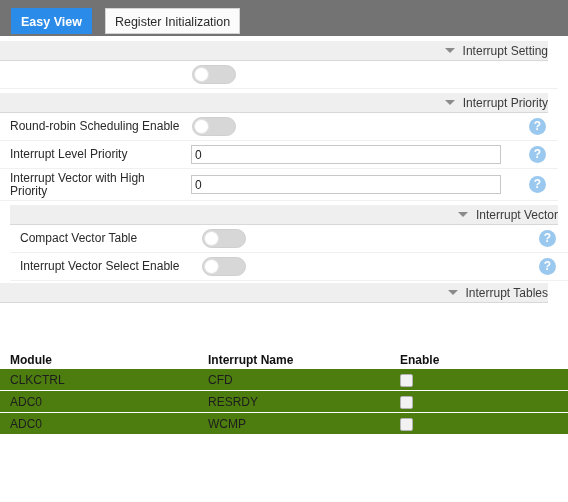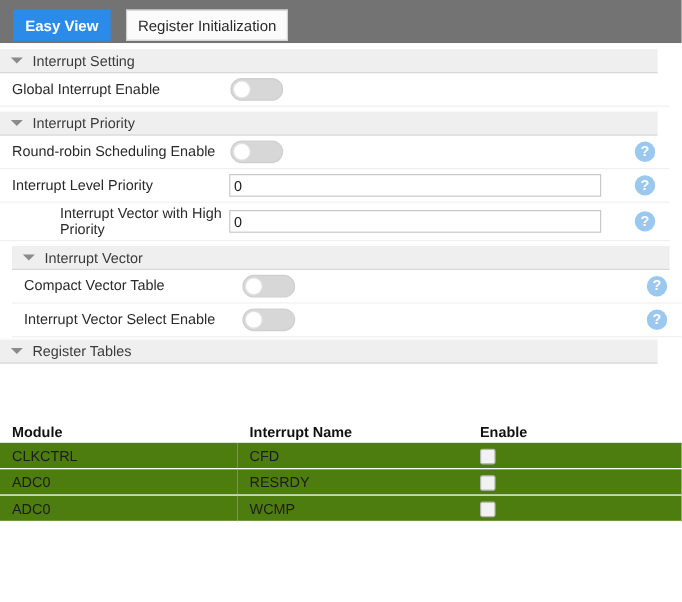--- a/index.html
+++ b/index.html
@@ -65,20 +65,21 @@
   .section-header {
     position: relative;
     height: 21px;
     margin: 0 10px 0 0;
     background: #efefef;
     border-top: 1px solid #ffffff;
     border-bottom: 1px solid #d8d8d8;
     display: flex;
     align-items: center;
     box-sizing: border-box;
+    justify-content: flex-end;
   }
   .caret {
     width: 0; height: 0;
     border-left: 5px solid transparent;
     border-right: 5px solid transparent;
     border-top: 5px solid #8b8b8b;
     margin-left: 9px;
     margin-right: 8px;
   }
   .section-title {
@@ -95,21 +96,21 @@
     border-bottom: 1px solid #f0f0f0;
   }
   .row.tall { height: 31px; align-items: center; }
   .row-label {
     position: absolute;
     left: 10px;
     font-size: 12px;
     color: #2a2a2a;
     line-height: 13px;
   }
-  .row-label.two-line { top: 3px; width: 175px; margin-left: 40px; }
+  .row-label.two-line { top: 3px; width: 175px; }
 
   
   .toggle {
     position: absolute;
     left: 192px;
     width: 44px;
     height: 19px;
     border-radius: 10px;
     background: #d7d7d7;
     border: 1px solid #cfcfcf;
@@ -216,21 +217,20 @@
 
 <div class="panel">
 
   <div style="position:absolute; left:0; top:4px; width:558px;">
     <div class="section-header">
       <span class="caret"></span>
       <span class="section-title">Interrupt Setting</span>
     </div>
 
     <div class="row">
-      <span class="row-label">Global Interrupt Enable</span>
       <div class="toggle">
         <div class="knob"></div>
       </div>
     </div>
   </div>
 
   <div style="position:absolute; left:0; top:56px; width:558px;">
     <div class="section-header">
       <span class="caret"></span>
       <span class="section-title">Interrupt Priority</span>
@@ -276,21 +276,21 @@
       <div class="toggle">
         <div class="knob"></div>
       </div>
       <div class="help-icon">?</div>
     </div>
   </div>
 
   <div style="position:absolute; left:0; top:246px; width:558px;">
     <div class="section-header">
       <span class="caret"></span>
-      <span class="section-title">Register Tables</span>
+      <span class="section-title">Interrupt Tables</span>
     </div>
   </div>
 
   <div class="table-wrap">
     <table class="itable">
       <thead>
         <tr>
           <th class="col-module">Module</th>
           <th class="col-name">Interrupt Name</th>
           <th class="col-enable">Enable</th>

